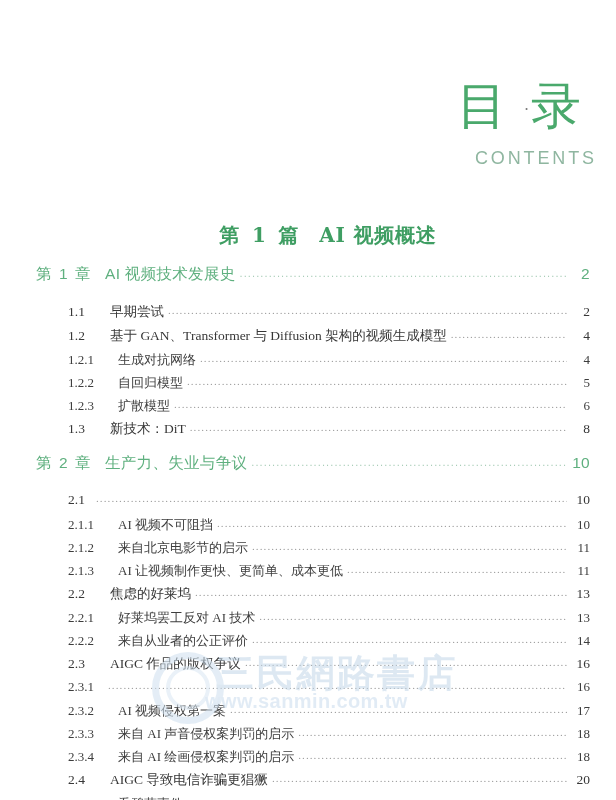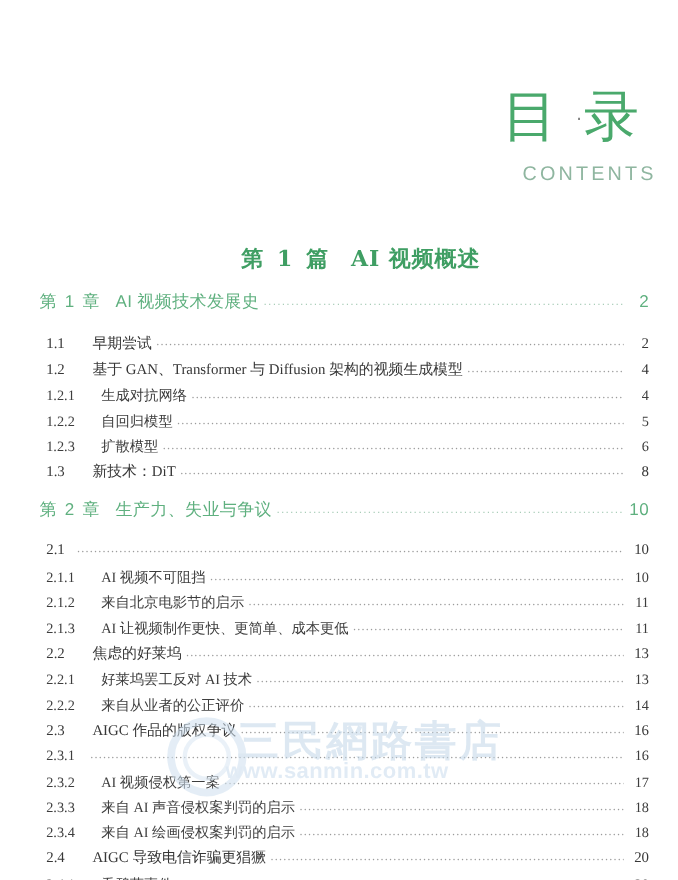--- a/index.html
+++ b/index.html
@@ -123,31 +123,31 @@
   }
   .lvl1 .toc-num { letter-spacing: 0.10em; }
   .lvl1 .toc-label { padding-left: 13px; }
   .lvl1 .toc-dots { color: #a9cdb8; }
   .lvl1 .toc-page { color: #5fb07f; font-size: 15.5px; }
 
   
   .lvl2 {
     font-size: 13.5px;
     height: 24px;
-    padding-left: 42px;
+    padding-left: 68px;
     color: #373737;
   }
   .lvl2 .toc-num { min-width: 24px; }
   .lvl2 .toc-label { padding-left: 18px; }
 
   
   .lvl3 {
     font-size: 13px;
     height: 23px;
-    padding-left: 42px;
+    padding-left: 68px;
     color: #3d3d3d;
   }
   .lvl3 .toc-num { min-width: 36px; }
   .lvl3 .toc-label { padding-left: 14px; text-align: center; }
 
   .gap-before { margin-top: 9px; }
 
   
   .watermark {
     position: absolute;

